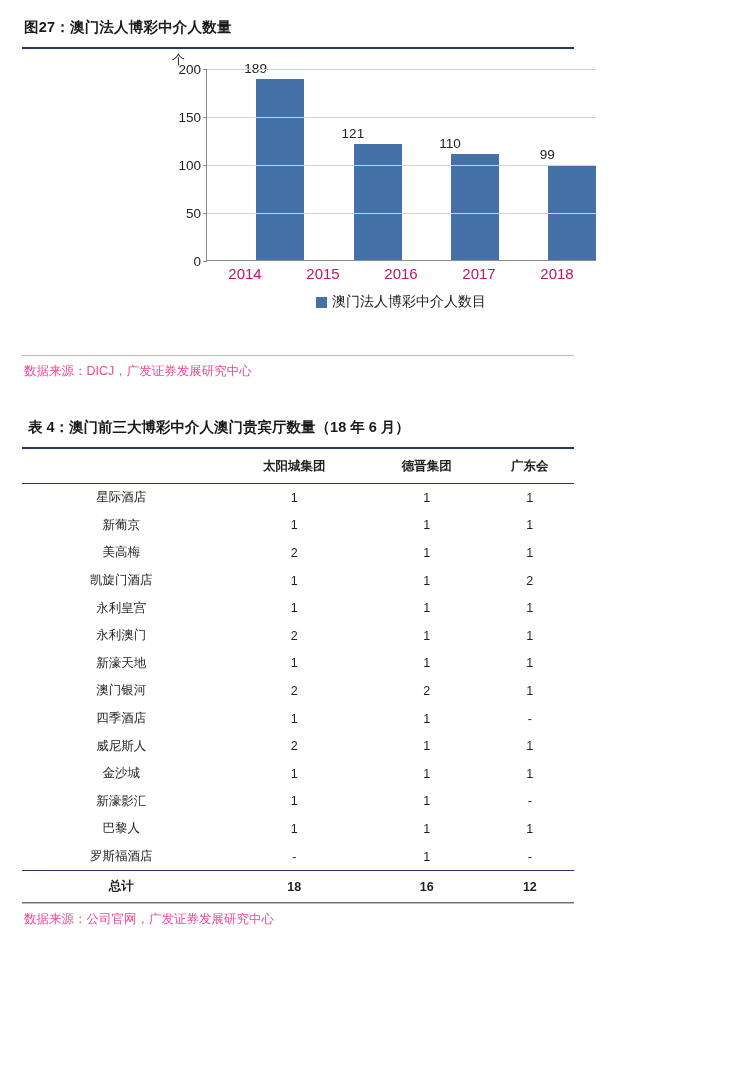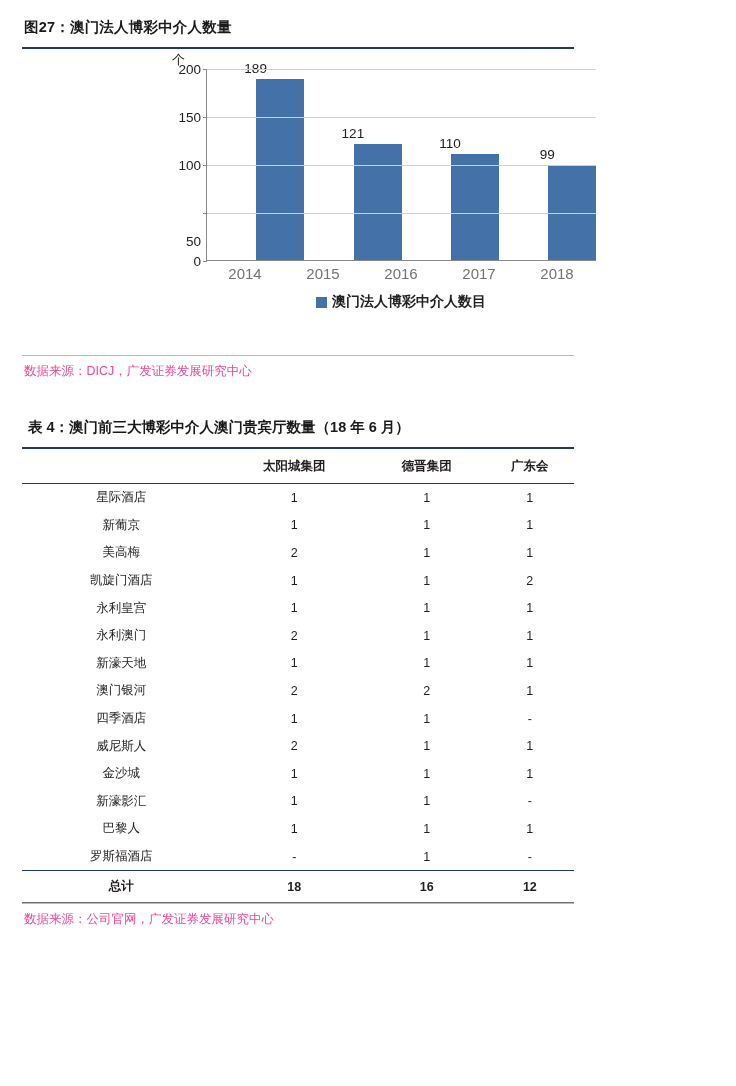--- a/index.html
+++ b/index.html
@@ -119,33 +119,32 @@
     position: absolute;
     left: 52px;
     top: 210px;
     width: 390px;
     display: flex;
   }
   .x-axis div {
     flex: 1 1 0;
     text-align: center;
     font-size: 15px;
-    color: #737373;
+    color: #be185d;
   }
   .legend {
     position: absolute;
     top: 238px;
     left: 52px;
     width: 390px;
     display: flex;
     align-items: center;
     justify-content: center;
     font-size: 14px;
     color: #222;
-    font-weight: bold;
   }
   .legend-swatch {
     width: 11px;
     height: 11px;
     background: #4472a8;
     margin-right: 5px;
     display: inline-block;
   }
   .source {
     font-size: 12.5px;
@@ -225,21 +224,21 @@
             </div>
             <div class="bar-slot">
               <div class="bar" style="height: 95.04px; background: rgb(68, 114, 168);"></div>
               <div class="bar-label" style="bottom: 98.04px;">99</div>
             </div>
           </div>
       <div class="tickmark" style="top: 192px;"></div>
           <div class="ytick" style="top: 192px;">0</div>
           <div class="gridline" style="top: 144px;"></div>
           <div class="tickmark" style="top: 144px;"></div>
-          <div class="ytick" style="top: 144px; margin-top: 28px;">50</div>
+          <div class="ytick" style="top: 144px;">50</div>
           <div class="gridline" style="top: 96px;"></div>
           <div class="tickmark" style="top: 96px;"></div>
           <div class="ytick" style="top: 96px;">100</div>
           <div class="gridline" style="top: 48px;"></div>
           <div class="tickmark" style="top: 48px;"></div>
           <div class="ytick" style="top: 48px;">150</div>
           <div class="gridline" style="top: 0px;"></div>
           <div class="tickmark" style="top: 0px;"></div>
           <div class="ytick" style="top: 0px;">200</div>
         </div>

